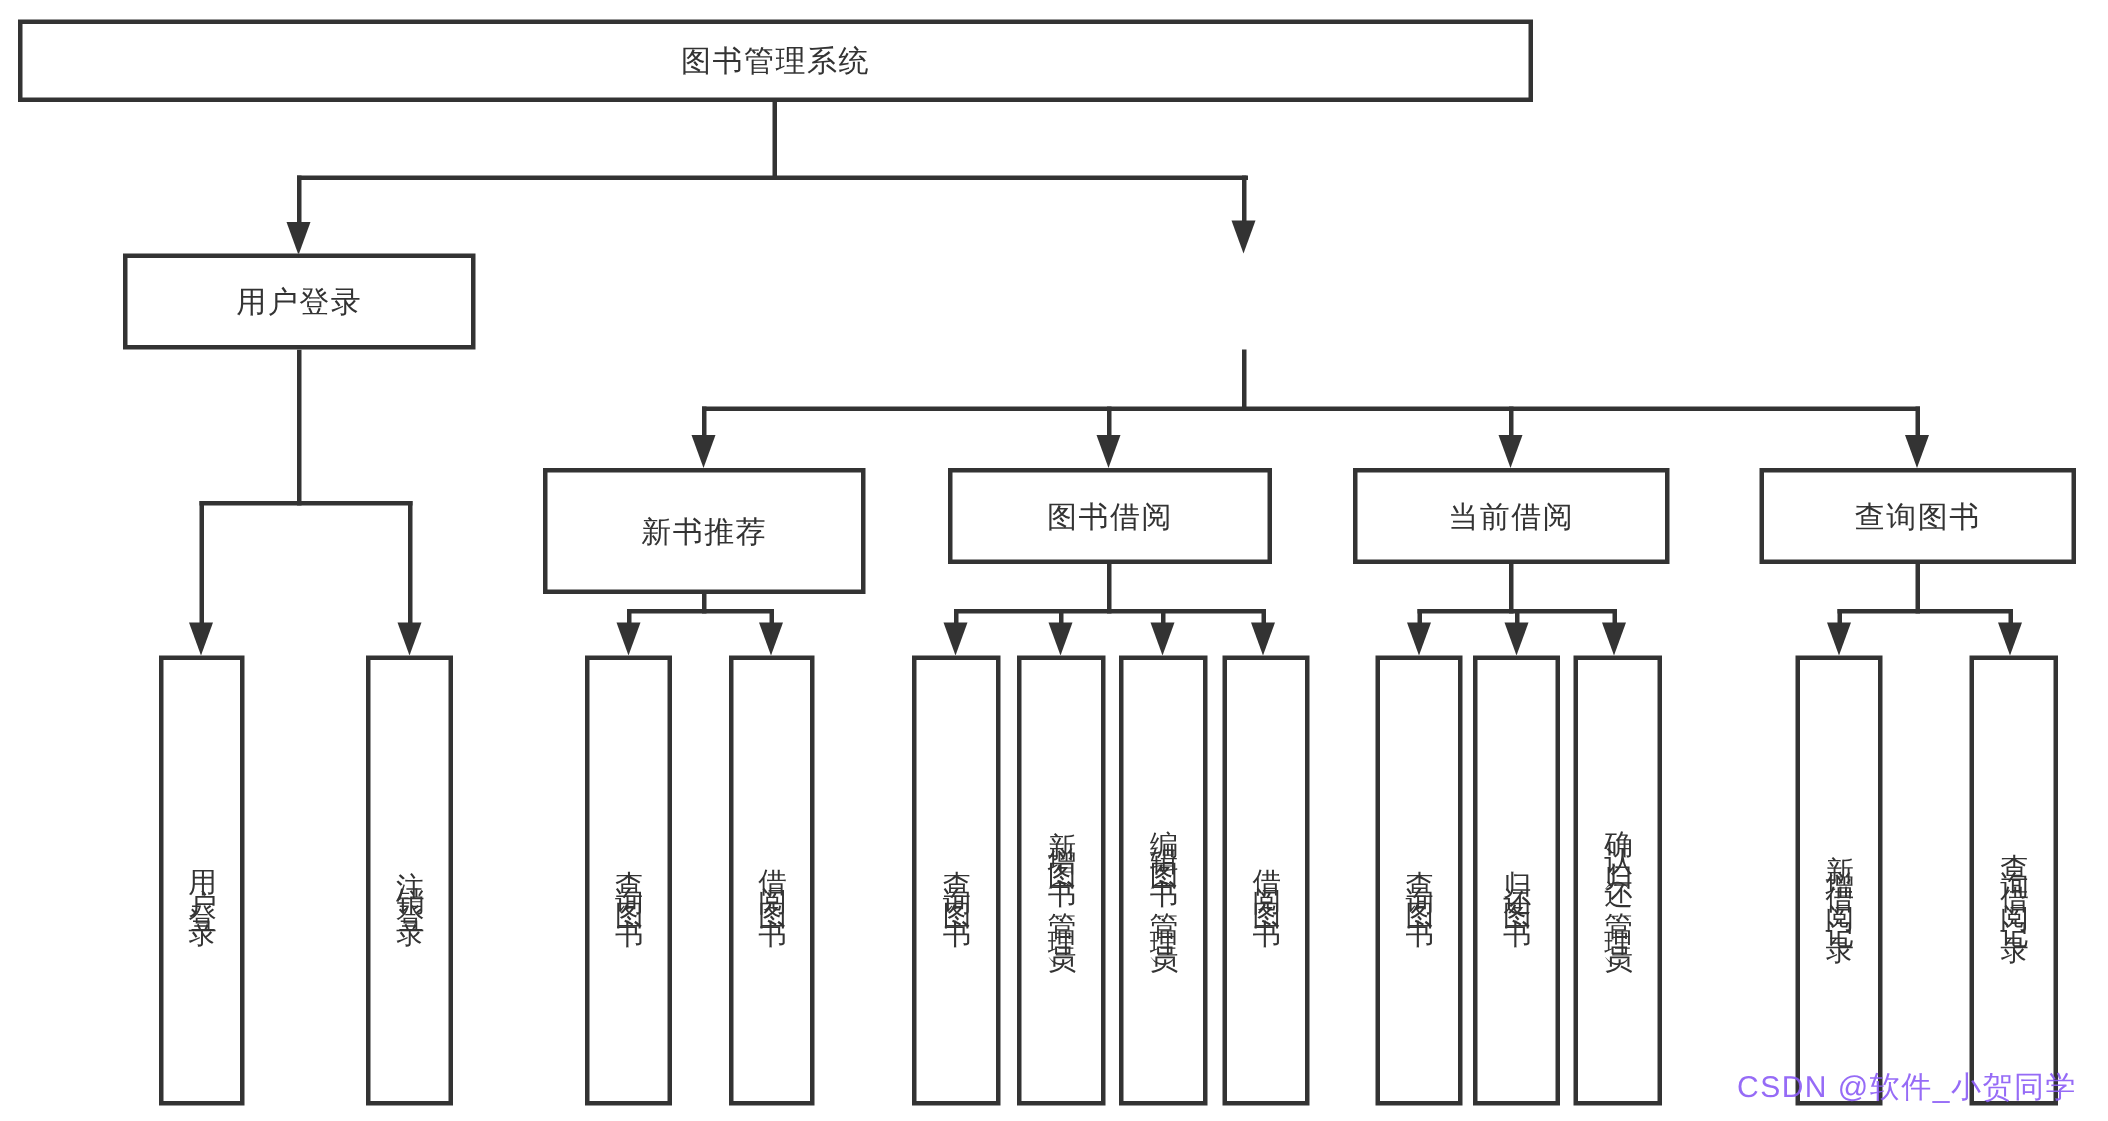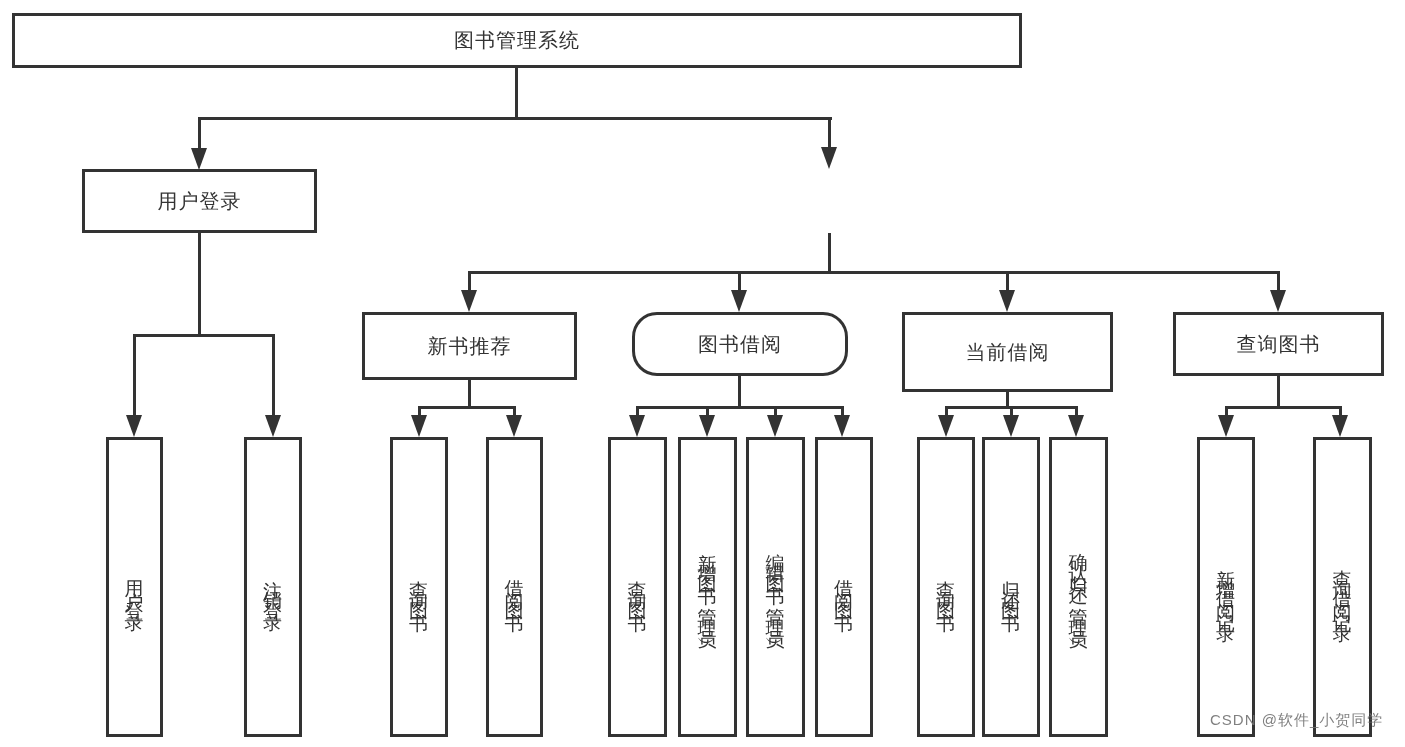--- a/index.html
+++ b/index.html
@@ -34,23 +34,23 @@
   .lv{position:absolute;width:3px;background:#333333;z-index:1;}
   .arr{
     position:absolute;width:0;height:0;
     border-left:8px solid transparent;
     border-right:8px solid transparent;
     border-top:22px solid #333333;
     z-index:1;
   }
   #watermark{
     position:absolute;
-    left:1210px;top:711px;
-    font-size:15px;
-    color:#737373;
+    left:1158px;top:711px;
+    font-size:20px;
+    color:#8b5cf6;
     opacity:.9;
     letter-spacing:1px;
     z-index:5;
     white-space:nowrap;
   }
 </style>
 </head>
 <body>
 
 <div id="canvas">
@@ -77,23 +77,23 @@
   <div class="lh" style="left:468px;top:271px;width:812px;"></div>
   <div class="lv" style="left:468px;top:271px;height:22px;"></div>
   <div class="arr" style="left:461px;top:290px;"></div>
   <div class="lv" style="left:738px;top:271px;height:22px;"></div>
   <div class="arr" style="left:731px;top:290px;"></div>
   <div class="lv" style="left:1006px;top:271px;height:22px;"></div>
   <div class="arr" style="left:999px;top:290px;"></div>
   <div class="lv" style="left:1277px;top:271px;height:22px;"></div>
   <div class="arr" style="left:1270px;top:290px;"></div>
 
-  <div class="box" style="left:362px;top:312px;width:215px;height:68px;text-align:right;">新书推荐</div>
-  <div class="box" style="left:632px;top:312px;width:216px;height:64px;border-radius:25px;">图书借阅</div>
-  <div class="box" style="left:902px;top:312px;width:211px;height:80px;text-align:center;">当前借阅</div>
+  <div class="box" style="left:362px;top:312px;width:215px;height:84px;text-align:right;">新书推荐</div>
+  <div class="box" style="left:632px;top:312px;width:216px;height:64px;">图书借阅</div>
+  <div class="box" style="left:902px;top:312px;width:211px;height:64px;text-align:center;">当前借阅</div>
   <div class="box" style="left:1173px;top:312px;width:211px;height:64px;">查询图书</div>
 
   <div class="lv" style="left:468px;top:376px;height:33px;"></div>
   <div class="lh" style="left:418px;top:406px;width:98px;"></div>
   <div class="lv" style="left:418px;top:406px;height:14px;"></div>
   <div class="arr" style="left:411px;top:415px;"></div>
   <div class="lv" style="left:513px;top:406px;height:14px;"></div>
   <div class="arr" style="left:506px;top:415px;"></div>
 
   <div class="lv" style="left:738px;top:376px;height:33px;"></div>

